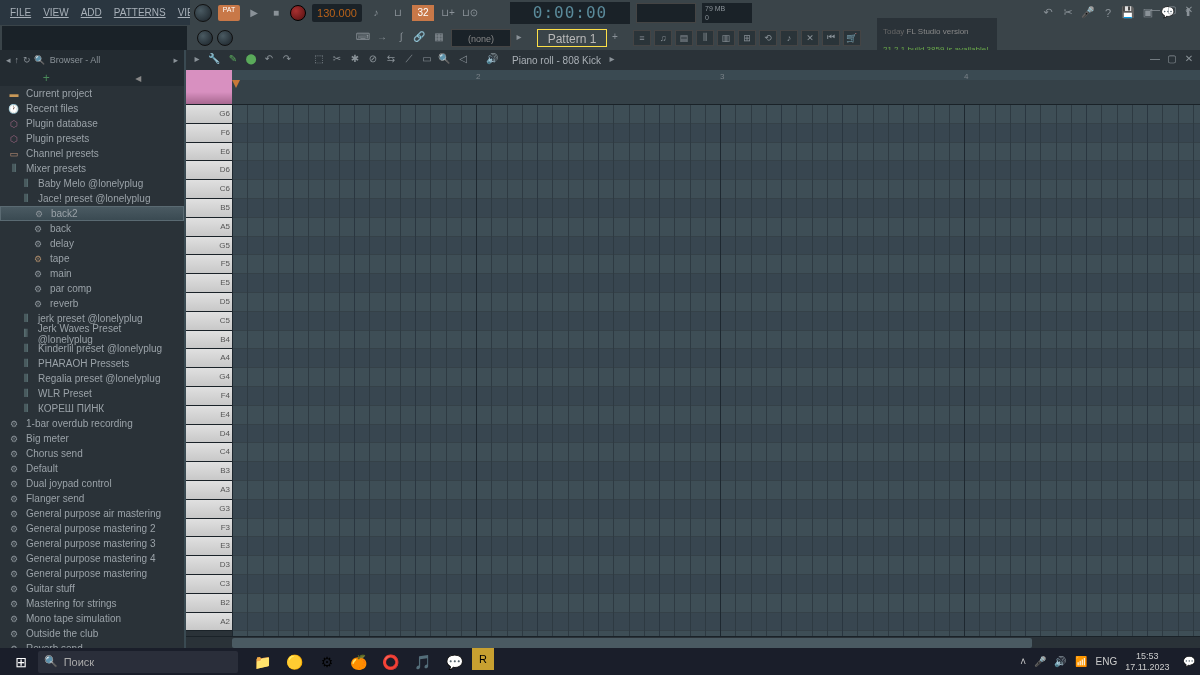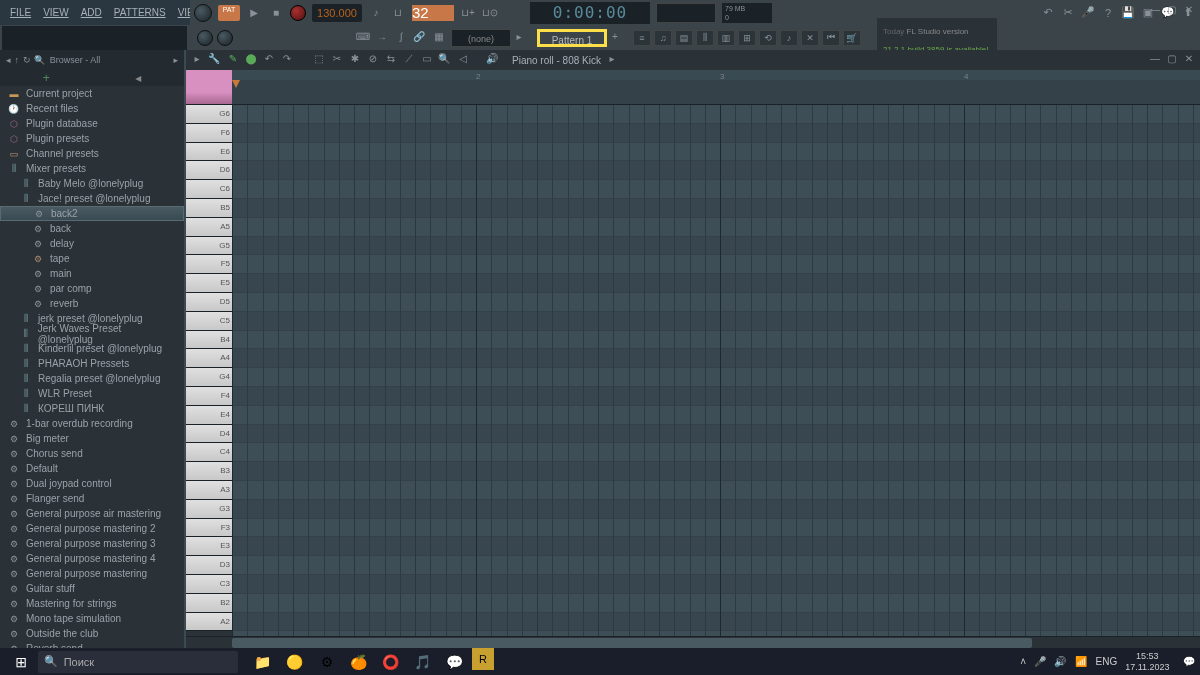--- a/index.html
+++ b/index.html
@@ -9,37 +9,37 @@
 .menu-bar { height:25px; background:#2a3640; display:flex; align-items:center; padding:0 4px; }
 .menu-item { color:#a8b0b8; font-size:10px; padding:2px 6px; cursor:pointer;text-decoration:underline; }
 
 
 .transport { position:absolute; top:0; left:190px; right:0; height:25px; background:#3a4449; display:flex; align-items:center; gap:6px; padding:0 4px; }
 .knob { width:18px; height:18px; border-radius:50%; background:radial-gradient(circle at 35% 35%,#4a5a62,#1a2228); border:1px solid #111; }
 .pat-song { width:22px; height:16px; background:#c87848; border-radius:2px; font-size:7px; color:#fff; text-align:center; line-height:8px; padding:1px; }
 .tbtn { width:16px; height:16px; background:#3a4449; border:none; color:#8a9298; cursor:pointer; display:flex; align-items:center; justify-content:center; font-size:10px; }
 .rec-btn { width:16px; height:16px; border-radius:50%; background:radial-gradient(circle at 35% 35%,#a83030,#501010); border:1px solid #000; }
 .tempo-box { width:50px; height:18px; background:#1a2228; color:#b8621a; font-size:11px; text-align:center; line-height:18px; border-radius:2px; }
-.snap-box { width:42px; height:16px; background:#c87848; color:#fff; font-size:15px; line-height:16px; }
+.snap-box { width:22px; height:16px; background:#c87848; color:#fff; font-size:10px; text-align:center; line-height:16px; }
 .time-display { width:120px; height:22px; background:#1a2228; color:#5a8a9a; font-size:16px; text-align:center; line-height:22px; letter-spacing:1px; font-family:monospace; }
 .meter-box { width:60px; height:20px; background:#1a2228; border:1px solid #444; }
 .cpu-box { width:50px; height:20px; background:#1a2228; color:#8a9298; font-size:7px; padding:1px 3px; line-height:9px; }
 .top-right-icons { display:flex; gap:4px; margin-left:auto; }
 .top-icon { width:16px; height:16px; color:#8a9298; cursor:pointer; display:flex; align-items:center; justify-content:center; font-size:11px; }
 .window-controls { position:absolute; top:4px; right:4px; display:flex; gap:3px; }
 .wc { width:14px; height:12px; color:#8a9298; font-size:10px; cursor:pointer; text-align:center; }
 
 
 .toolbar2 { position:absolute; top:25px; left:0; right:0; height:25px; background:#3a4449; display:flex; align-items:center; }
 .hint-panel { width:185px; height:24px; background:#1a2228; margin:0 2px; }
 .tool2-knobs { display:flex; align-items:center; gap:4px; padding:0 8px; }
 .mini-icons { display:flex; gap:3px; padding:0 4px; }
 .mi { width:16px; height:14px; color:#8a9298; font-size:10px; cursor:pointer; text-align:center; }
 .channel-sel { width:60px; height:18px; background:#1a2228; color:#888; font-size:9px; text-align:center; line-height:18px; border:1px solid #444; }
-.pattern-sel { width:70px; height:18px; background:#3a4449; color:#b8b8b8; font-size:10px; text-align:center; line-height:18px; border:3px solid #fde047; }
+.pattern-sel { width:70px; height:18px; background:#3a4449; color:#b8b8b8; font-size:12px; text-align:center; line-height:18px; border:1px solid #fde047; }
 .view-icons { display:flex; gap:3px; }
 .vi { width:18px; height:16px; background:#2a3439; border:1px solid #444; cursor:pointer; display:flex; align-items:center; justify-content:center; color:#8a9298; font-size:9px; }
 .news-panel { width:120px; background:#2a3238; padding:2px 6px; margin-left:16px; }
 .news-title { color:#666; font-size:8px; }
 .news-text { color:#6aaa4a; font-size:8px; }
 
 
 .browser { position:absolute; top:50px; left:0; width:184px; bottom:27px; background:#2a3238; display:flex; flex-direction:column; }
 .browser-header { height:20px; background:#232b31; color:#8a9298; font-size:9px; padding:3px 6px; display:flex; align-items:center; gap:4px; }
 .browser-addrow { height:16px; background:#232b31; display:flex; align-items:center; justify-content:space-around; color:#4a8a5a; font-size:12px; }

